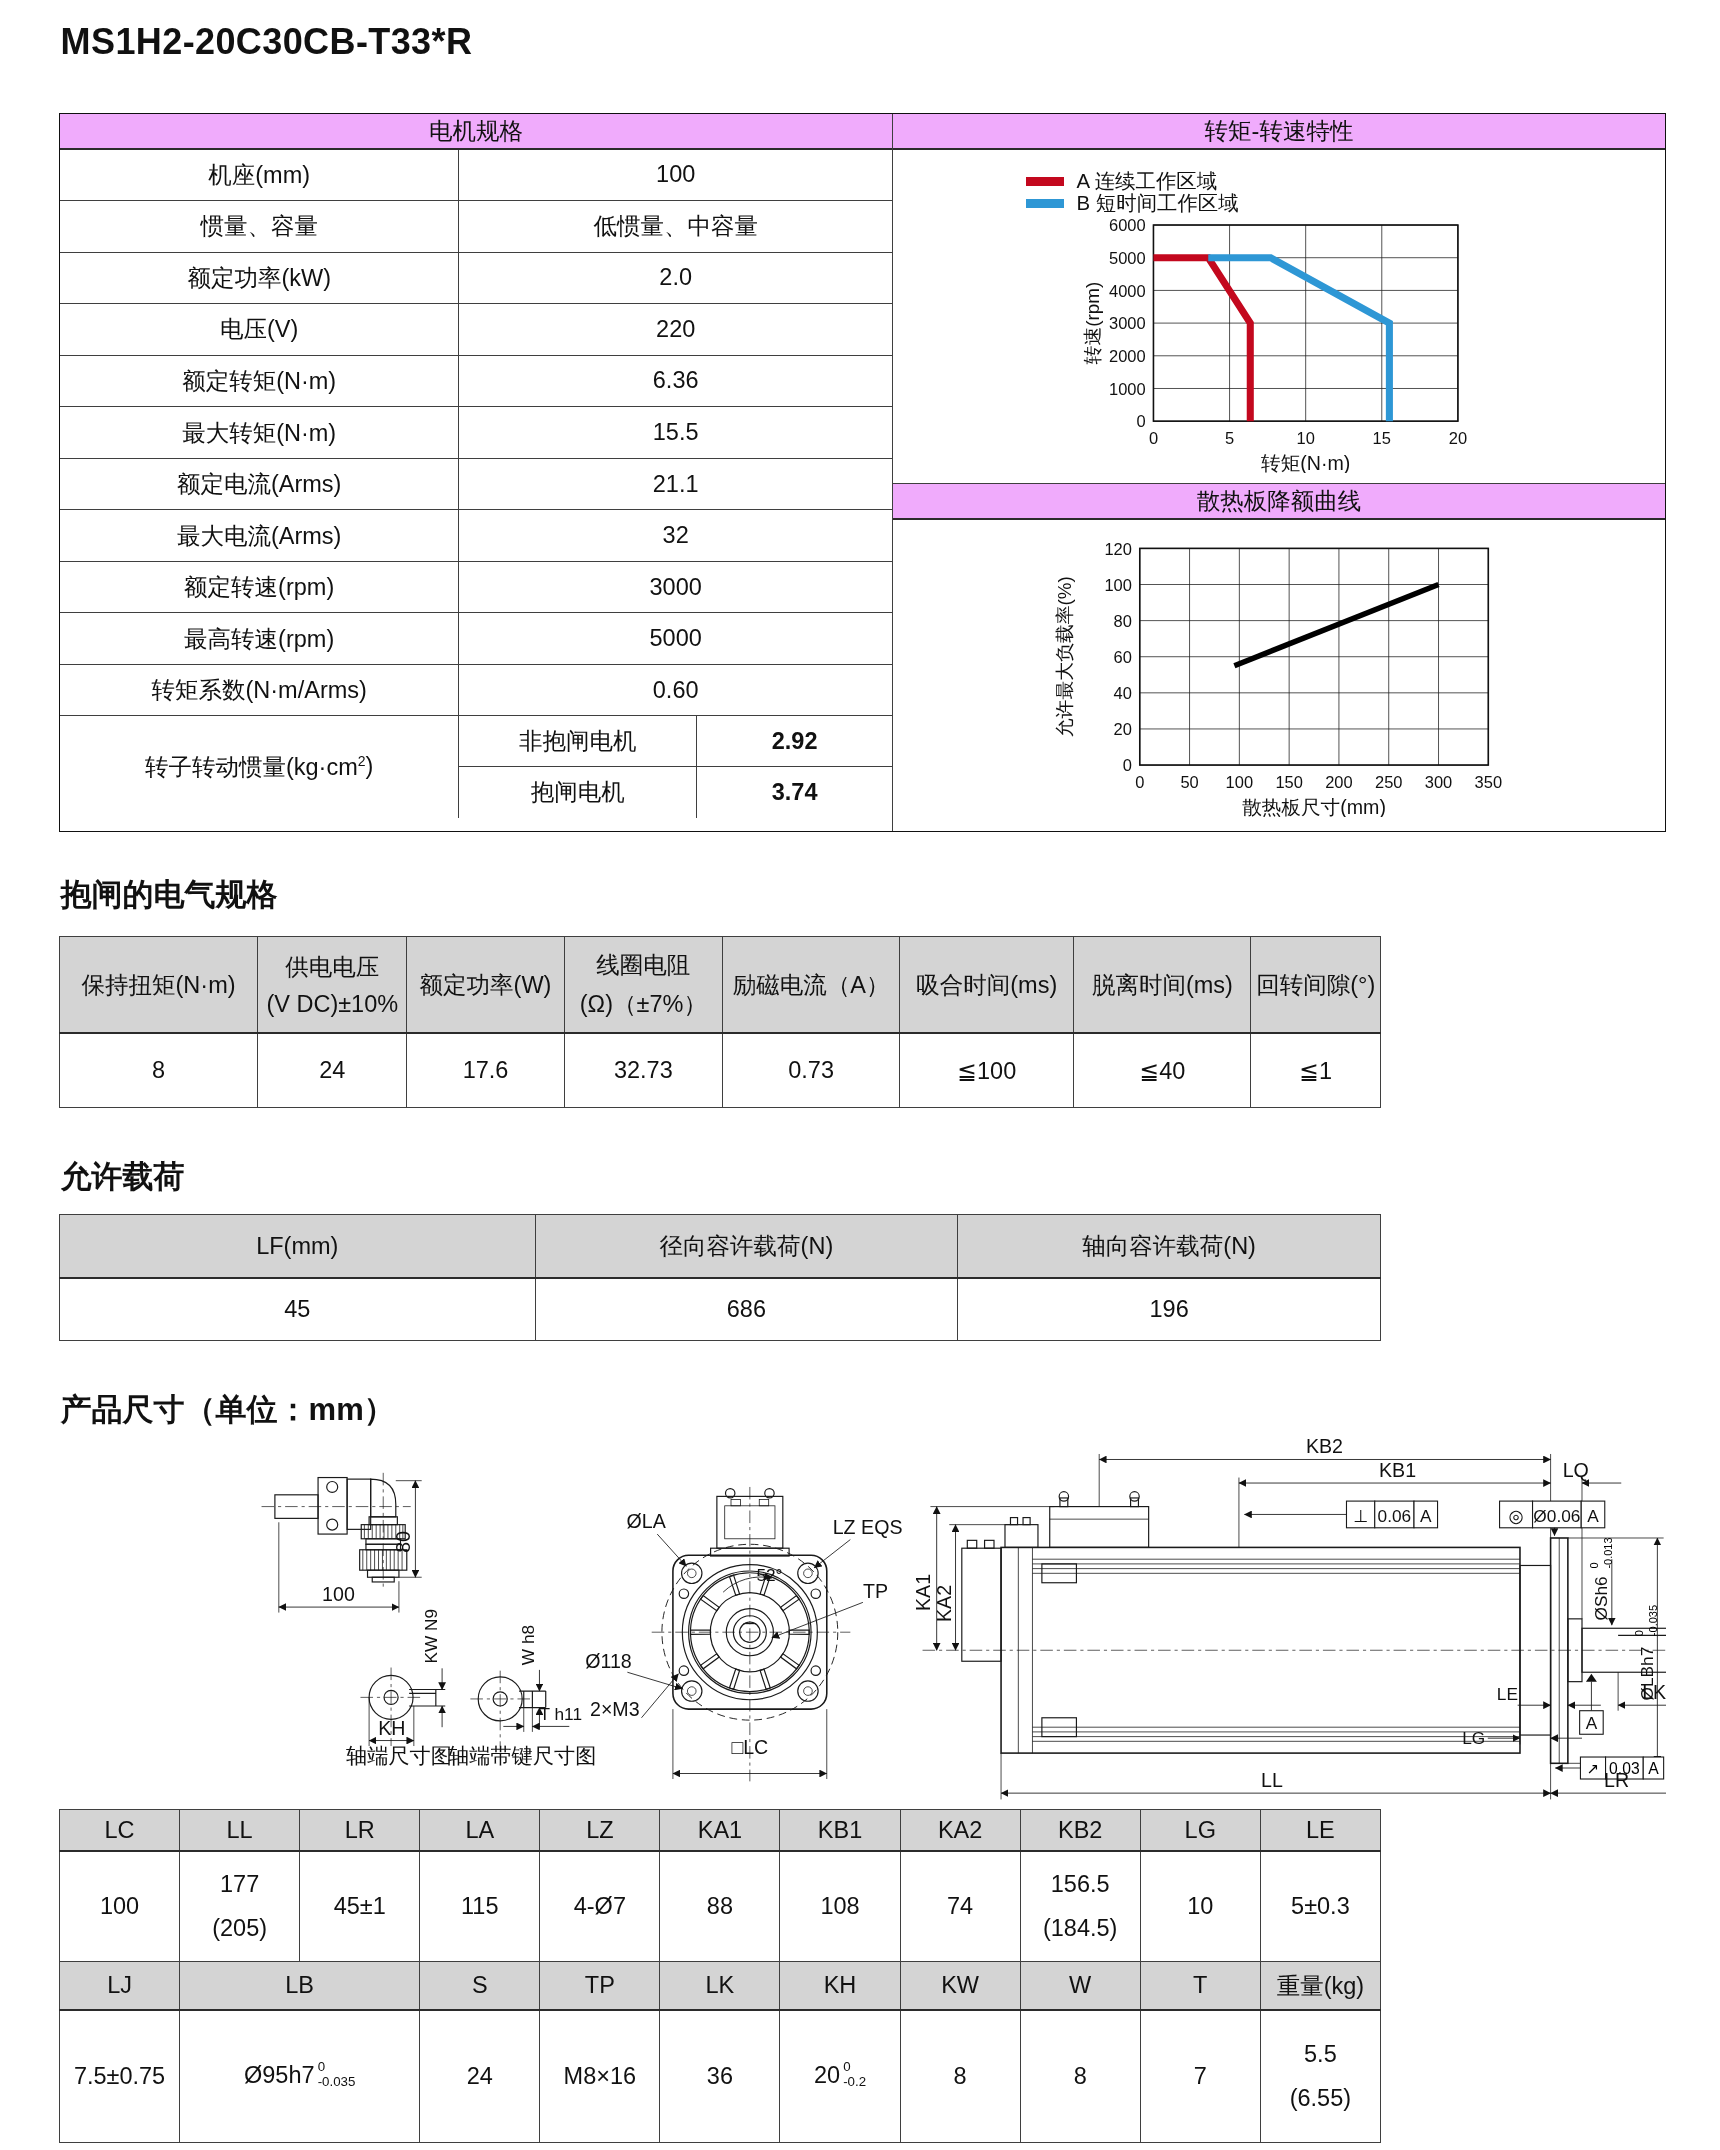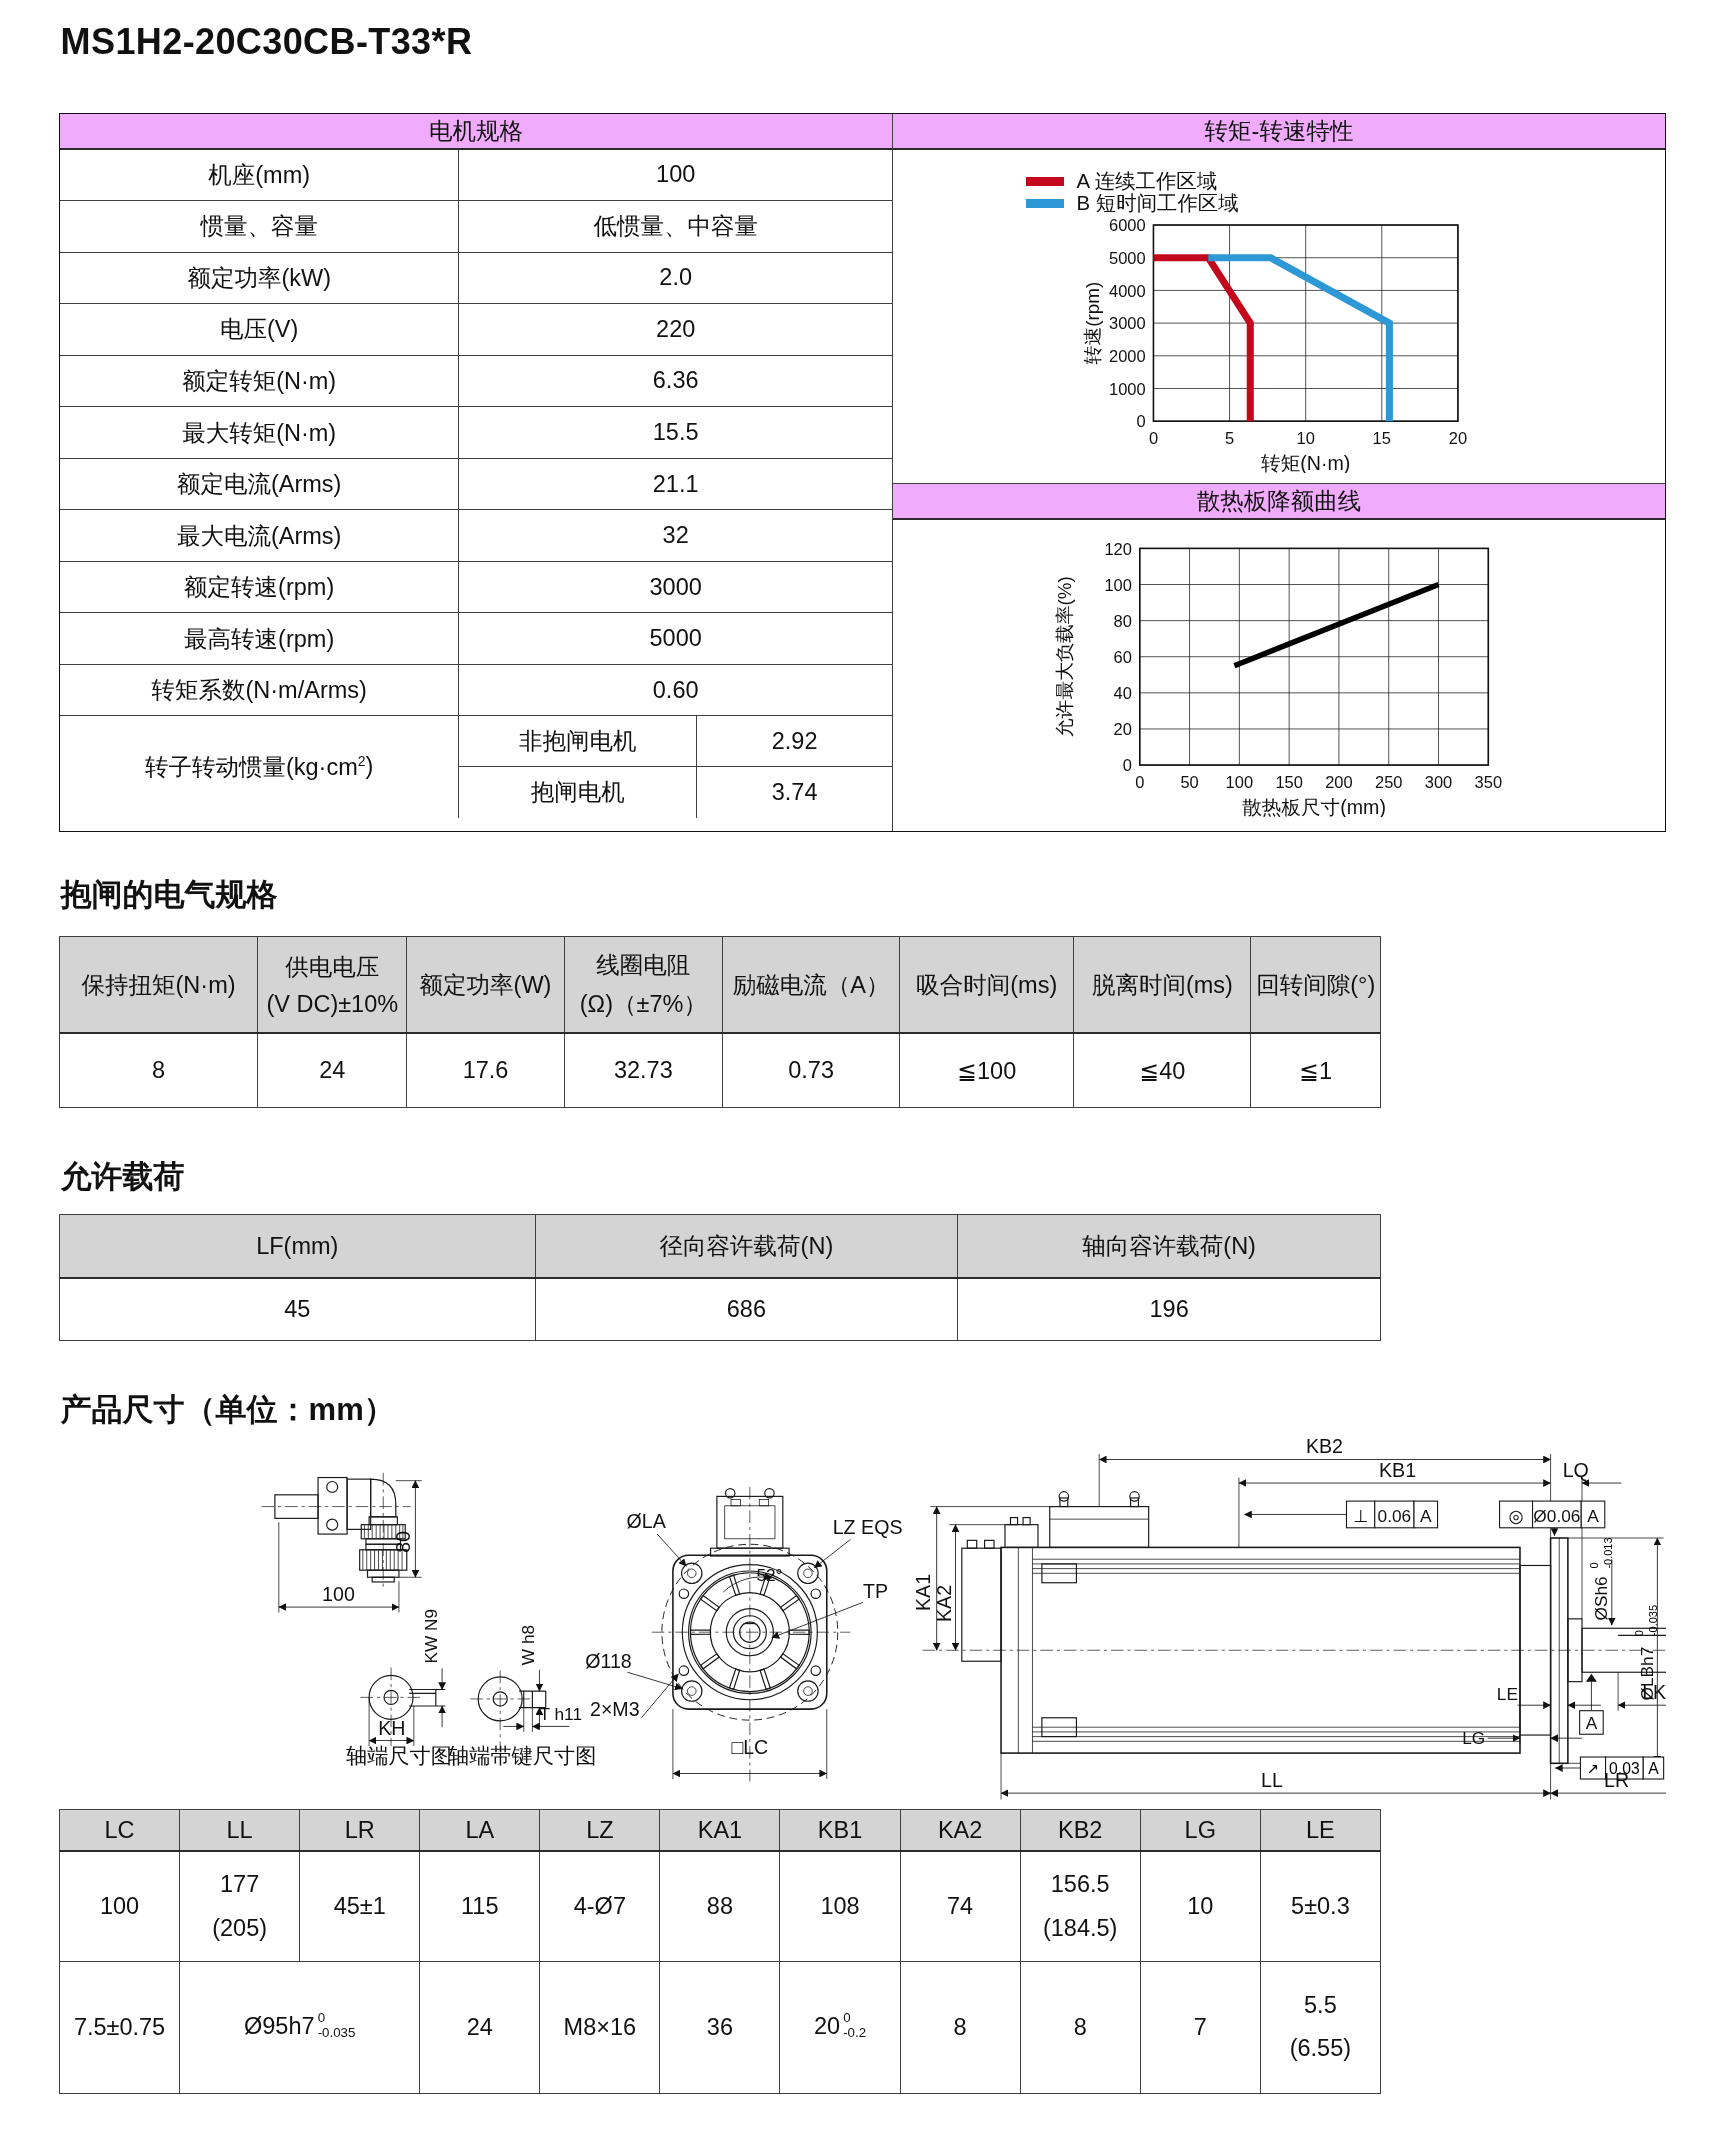--- a/index.html
+++ b/index.html
@@ -23,21 +23,21 @@
   .mt-row.inertia { flex:2; }
   .mt-label { width:48%; border-right:0.8px solid #3f3f3f; display:flex; align-items:center;
               justify-content:center; font-size:23.5px; }
   .mt-label sup { font-size:14px; vertical-align:super; line-height:0; transform:translateY(-6.3px); }
   .mt-value { flex:1; display:flex; align-items:center; justify-content:center; font-size:23.5px; }
   .mt-sub { flex:1; display:flex; flex-direction:column; }
   .mt-subrow { flex:1; display:flex; }
   .mt-subrow + .mt-subrow { border-top:0.8px solid #3f3f3f; }
   .mt-sublabel { width:55%; border-right:0.8px solid #3f3f3f; display:flex; align-items:center;
                  justify-content:center; font-size:23.5px; }
-  .mt-subvalue { flex:1; display:flex; align-items:center; justify-content:center; font-size:23.5px; }
+  .mt-subvalue { flex:1; display:flex; align-items:center; justify-content:center; font-size:23.5px;font-weight:bold; }
 
   .panel { display:flex; flex-direction:column; }
   .panel + .panel { border-top:0.8px solid #3f3f3f; }
   .panel-body { background:#fff; }
   .panel-body.torque { height:333px; padding-top:13px; }
   .panel-body.derate { height:311px; }
   .legend { margin:7.8px 0 0 133px; }
   .legend-row { display:flex; align-items:center; height:22px; font-size:20.4px; }
   .swatch { display:inline-block; width:38px; height:8.6px; margin-right:12.6px; }
   .panel-body svg { display:block; margin:0 auto; }
@@ -600,20 +600,32 @@
       <td>88</td>
       <td>108</td>
       <td>74</td>
       <td class="two">
             <div>156.5</div>
             <div>(184.5)</div>
           </td>
       <td>10</td>
       <td>5±0.3</td>
     </tr>
+    <tr class="h2 hrow">
+      <th>LJ</th>
+      <th colspan="2">LB</th>
+      <th>S</th>
+      <th>TP</th>
+      <th>LK</th>
+      <th>KH</th>
+      <th>KW</th>
+      <th>W</th>
+      <th>T</th>
+      <th>重量(kg)</th>
+    </tr>
     <tr class="v2 vrow">
       <td>7.5±0.75</td>
       <td colspan="2"><span>Ø95h7</span><span class="tolstack">
               <span>0</span>
               <span>-0.035</span>
             </span></td>
       <td>24</td>
       <td>M8×16</td>
       <td>36</td>
       <td><span>20</span><span class="tolstack">

